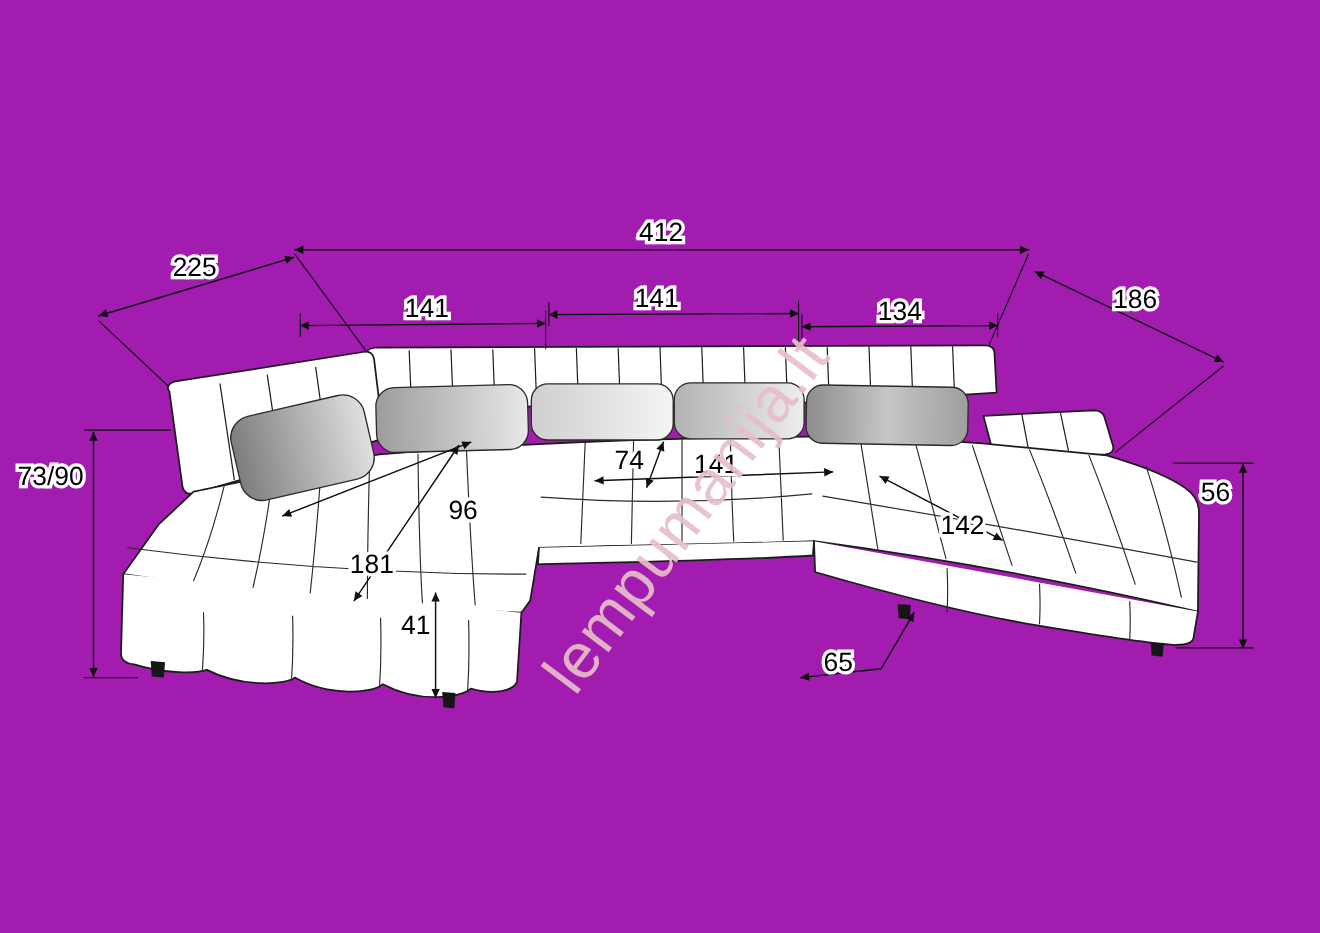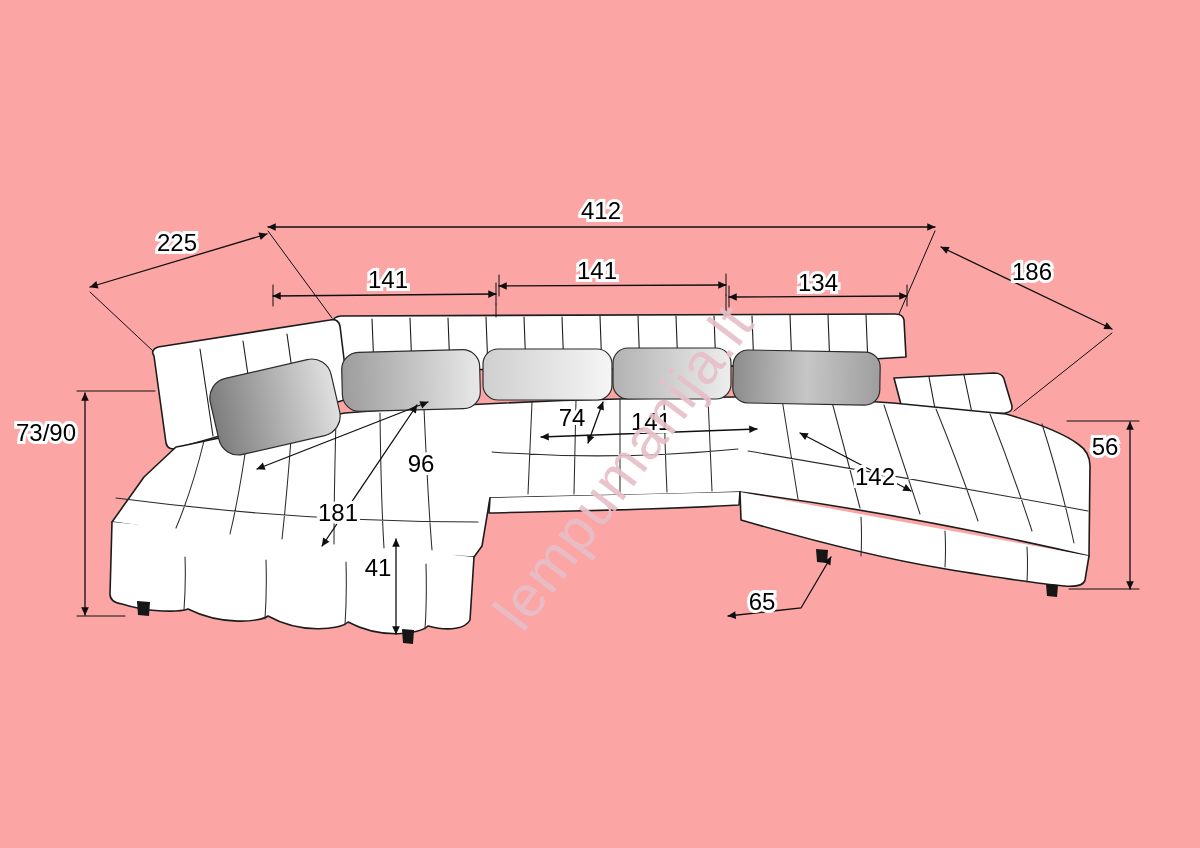--- a/index.html
+++ b/index.html
@@ -1,16 +1,16 @@
 <!DOCTYPE html>
 <html><head>
 <meta charset="utf-8">
 <style>
   html,body{margin:0;padding:0;background:#ffffff;}
-  .stage{position:relative;width:1200px;height:848px;background:#fca5a5;overflow:hidden;}
+  .stage{position:relative;width:1200px;height:848px;background:#a21caf;overflow:hidden;}
   svg{display:block;}
   text.dim{
     font-family:"Liberation Sans",sans-serif;
     font-size:24px;
     fill:#000000;
     stroke:#ffffff;
     stroke-width:6px;
     paint-order:stroke;
     font-weight:400;
   }

